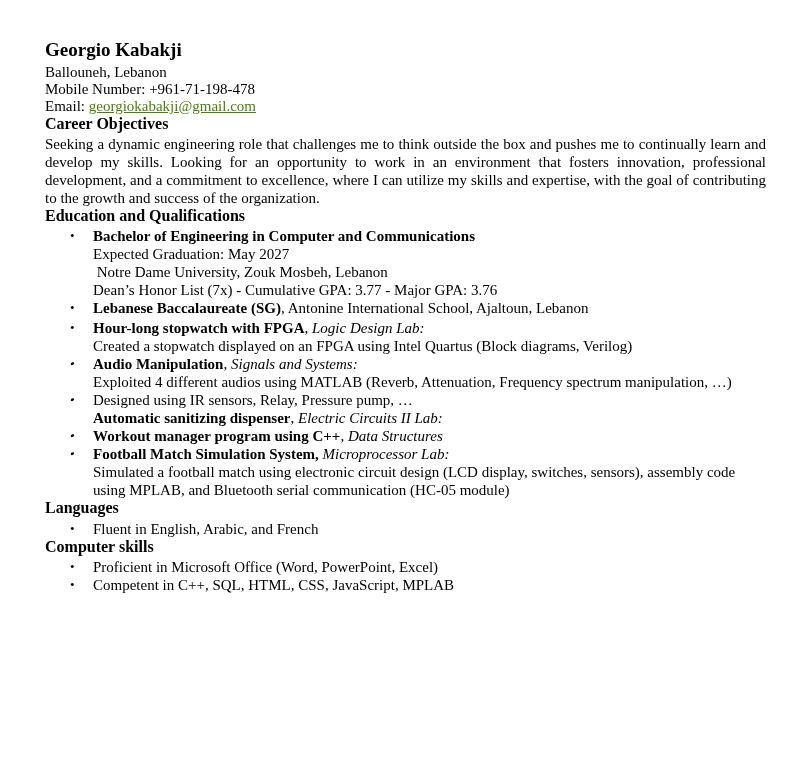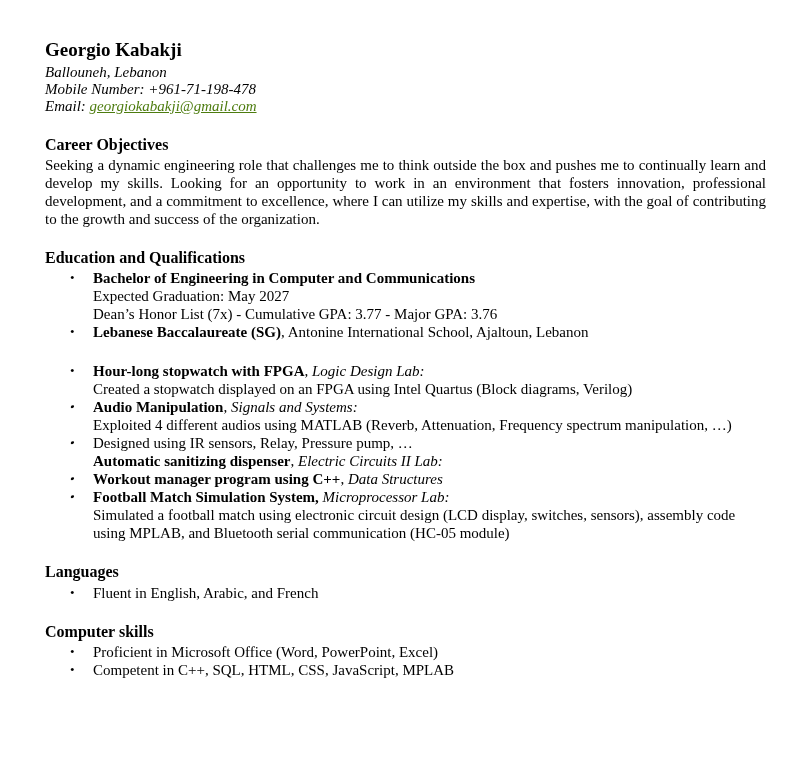--- a/index.html
+++ b/index.html
@@ -23,28 +23,28 @@
     color: #000000;
   }
   
   .contact-header { line-height: 1.13; }
   .person-name {
     margin: 0 0 3px 0;
     font-size: 19px;
     font-weight: bold;
     line-height: 1.1;
   }
-  .contact-line { white-space: pre-wrap; font-style: italic; }
+  .contact-line { white-space: pre-wrap; }
   a.email-link {
     color: #4d7c0f;
     text-decoration: underline;
     cursor: pointer;
   }
   
-  section { margin-top: 21px; }
+  section { }
   h2 {
     margin: 0;
     font-size: 16px;
     font-weight: bold;
     line-height: 1.15;
   }
   .body-par {
     margin: 2px 0 0 0;
     text-align: justify;
   }
@@ -91,20 +91,21 @@
   </section>
 
   <section>
     <h2>Education and Qualifications</h2>
     <ul class="doc-list" id="education-list">
         <li>
           <span class="bullet">•</span>
           <div class="li-body">
             <div class="li-line"><b>Bachelor of Engineering in Computer and Communications</b></div>
             <div class="li-line">Expected Graduation: May 2027</div>
+            <div class="li-line"> Notre Dame University, Zouk Mosbeh, Lebanon</div>
             <div class="li-line">Dean’s Honor List (7x) - Cumulative GPA: 3.77 - Major GPA: 3.76</div>
           </div>
         </li>
         <li>
           <span class="bullet">•</span>
           <div class="li-body">
             <div class="li-line"><b>Lebanese Baccalaureate (SG)</b><span>, Antonine International School, Ajaltoun, Lebanon</span></div>
           </div>
         </li>
       </ul>

